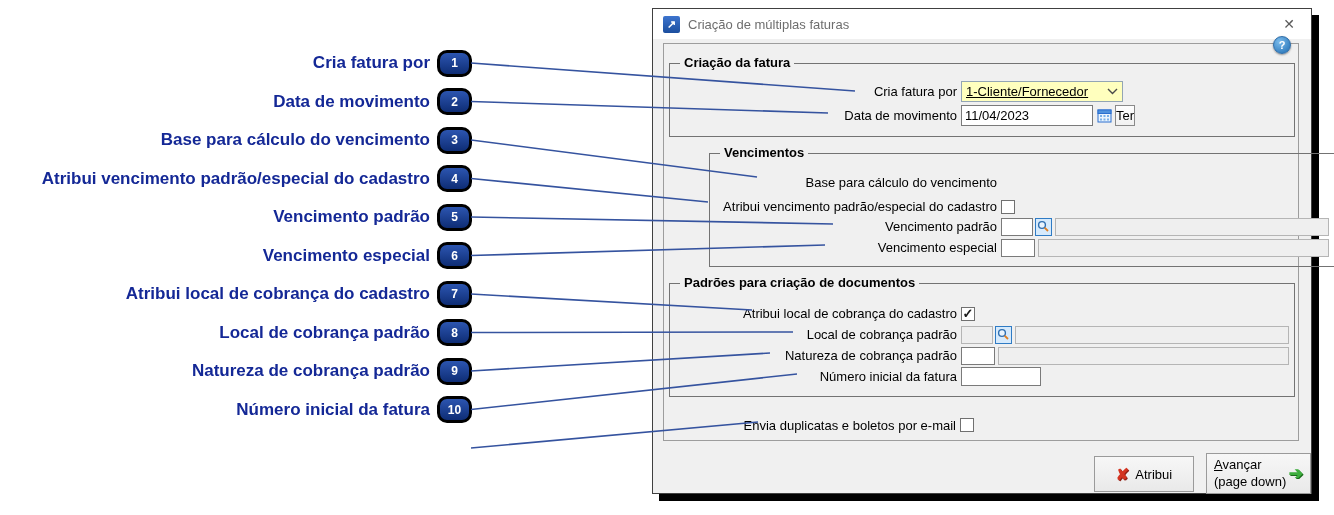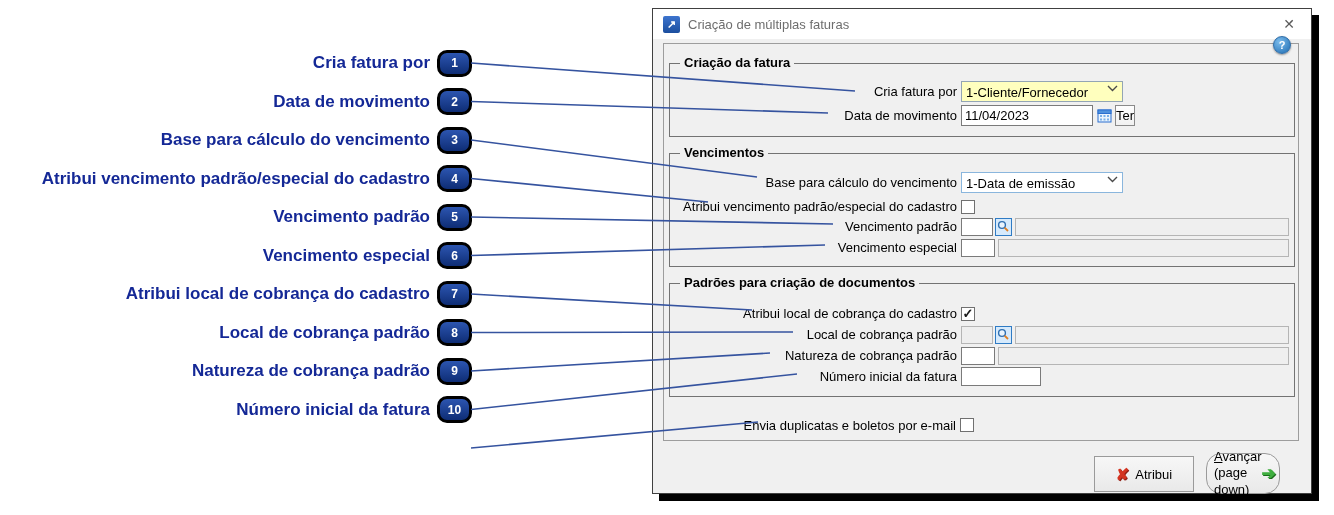--- a/index.html
+++ b/index.html
@@ -39,29 +39,29 @@
               border-radius:50%; border:1px solid #2f6da8;
               background:radial-gradient(circle at 35% 30%, #7cbcec, #1e6cb2);
               color:#fff; font-size:11px; font-weight:bold;
               display:flex; align-items:center; justify-content:center;
               box-shadow:0 1px 2px rgba(0,0,0,.4); }
 
   .group { position:absolute; left:16px; width:626px; border:1px solid #737373; }
   .group-title { position:absolute; top:-9px; left:10px; background:#f0f0f0;
                  padding:0 4px; font-weight:bold; font-size:13px; white-space:nowrap; }
   .g1 { top:54px;  height:74px; }
-  .g2 { top:144px; height:114px; }
+  .g2 { top:144px; height:114px;margin-left:40px; }
   .g3 { top:274px; height:114px; }
 
   .row { position:absolute; left:0; right:0; height:21px; display:flex; align-items:center;
          padding-right:5px; }
   .flabel { width:287px; text-align:right; margin-right:4px; white-space:nowrap; flex:0 0 auto; }
 
   .combo { width:162px; height:21px; border:1px solid #8aa2b8; background:#fff;
-           display:flex; align-items:flex-start; padding:3px 4px; flex:0 0 auto; }
+           display:flex; align-items:center; padding:3px 4px; flex:0 0 auto;text-decoration:underline; }
   .combo.yellow { background:#ffffbe; border-color:#93a5b4; }
   .combo.blue-border { border-color:#8ab6dd; }
   .combo .chev { margin-left:auto; }
 
   .txt-input { height:21px; border:1px solid #7a7a7a; background:#fff; padding:0 3px;
                font-family:"Liberation Sans", sans-serif; font-size:13px; }
   .date-input { width:132px; }
   .code-input { width:32px; height:18px; flex:0 0 auto; }
   .code-input.dis { background:#eeeeee; border-color:#b5b5b5; }
   .num-input { width:80px; height:19px; flex:0 0 auto; }
@@ -83,21 +83,21 @@
   .envia-row { position:absolute; left:16px; top:407px; width:626px; height:18px;
                display:flex; align-items:center; }
 
   .btn { position:absolute; background:linear-gradient(#f7f7f7,#e9e9e9);
          border:1px solid #9a9a9a; display:flex; align-items:center;
          font-size:13px; color:#000; }
   .btn-cancel { left:441px; top:447px; width:100px; height:36px;
                 justify-content:center; gap:6px; }
   .cancel-x { color:#d43421; font-size:16px; font-weight:bold;
               text-shadow:1px 1px 0 #8c1d12; }
-  .btn-next { left:553px; top:444px; width:74px; height:41px; padding:12px 7px;border-radius:15px; }
+  .btn-next { left:553px; top:444px; width:105px; height:41px; padding:12px 7px; }
   .next-lines { line-height:1.25; }
   .next-l1::first-letter { text-decoration:underline; }
   .next-arrow { margin-left:auto; color:#3fae3f; font-size:17px; font-weight:bold;
                 text-shadow:1px 1px 0 #1c6b1c; }
   .gap2{width:2px;flex:0 0 auto;} .gap3{width:3px;flex:0 0 auto;}
 </style>
 </head>
 <body>
 
 <div class="annotations">
@@ -185,26 +185,20 @@
       </span>
       <span class="gap2"></span>
       <span class="day-btn">Ter</span>
     </div>
   </div>
 
   <div class="group g2">
     <span class="group-title">Vencimentos</span>
     <div class="row" style="top:18px">
       <span class="flabel">Base para cálculo do vencimento</span>
-      <div class="combo blue-border">
-        <span>1-Data de emissão</span>
-        <svg class="chev" width="11" height="7" viewBox="0 0 11 7">
-            <polyline points="1,1 5.5,5.5 10,1" fill="none" stroke="#4a4a4a" stroke-width="1.4"></polyline>
-          </svg>
-      </div>
     </div>
     <div class="row" style="top:42px">
       <span class="flabel">Atribui vencimento padrão/especial do cadastro</span>
       <span class="cb"></span>
     </div>
     <div class="row" style="top:62px">
       <span class="flabel">Vencimento padrão</span>
       <input class="txt-input code-input" value="" style="">
       <span class="gap2"></span>
       <span class="mini-btn mag-btn">

